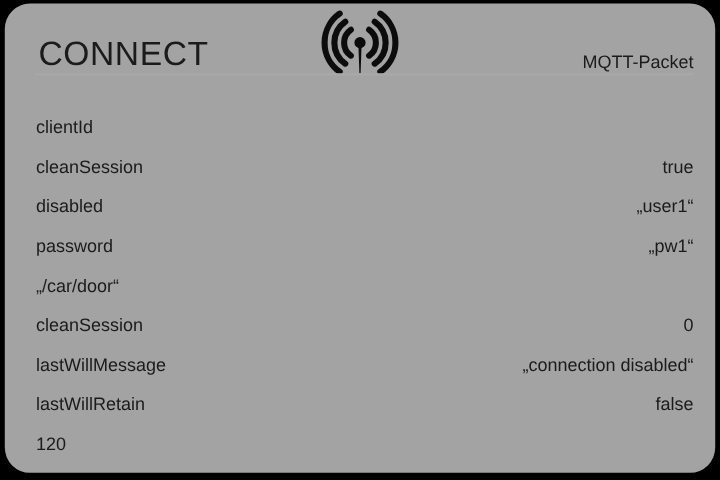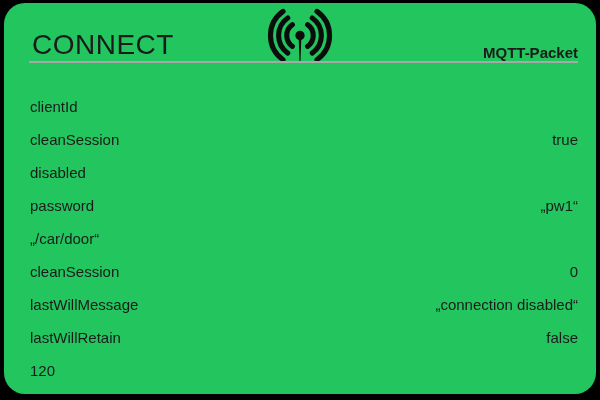--- a/index.html
+++ b/index.html
@@ -16,39 +16,39 @@
     width: 600px;
     height: 400px;
     background: #000000;
   }
   .card {
     position: absolute;
     left: 4px;
     top: 3px;
     right: 4px;
     bottom: 6px;
-    background: #22c55e;
+    background: #a3a3a3;
     border-radius: 21px;
   }
   .title {
     position: absolute;
     left: 28px;
     top: 26px;
     font-size: 28px;
     font-weight: 400;
     letter-spacing: 0.5px;
     color: #1b1b1b;
     white-space: nowrap;
   }
   .badge {
     position: absolute;
     right: 18px;
     top: 41px;
     font-size: 15px;
-    font-weight: 700;
+    font-weight: 400;
     color: #1b1b1b;
     white-space: nowrap;
     padding-left: 40px;
   }
   .antenna {
     position: absolute;
     left: 50%;
     top: 2px;
     transform: translateX(-50%);
   }
@@ -110,20 +110,21 @@
     <span class="label">clientId</span>
   </div>
 
   <div class="row">
     <span class="label">cleanSession</span>
     <span class="value">true</span>
   </div>
 
   <div class="row">
     <span class="label">disabled</span>
+    <span class="value">„user1“</span>
   </div>
 
   <div class="row">
     <span class="label">password</span>
     <span class="value">„pw1“</span>
   </div>
 
   <div class="row">
     <span class="value">„/car/door“</span>
   </div>

